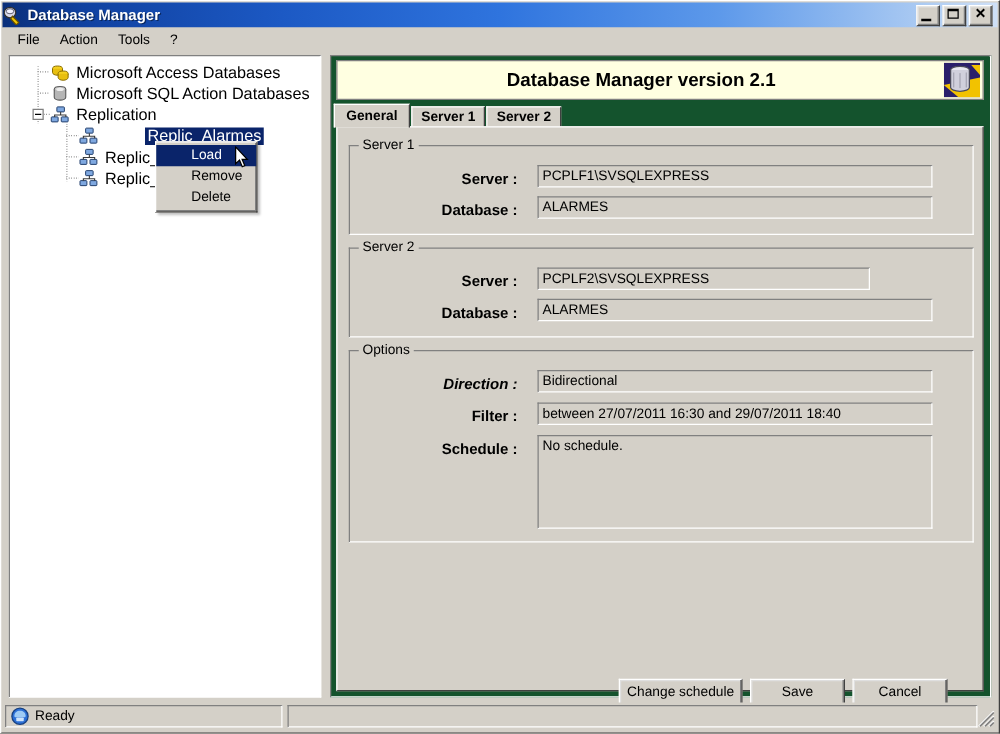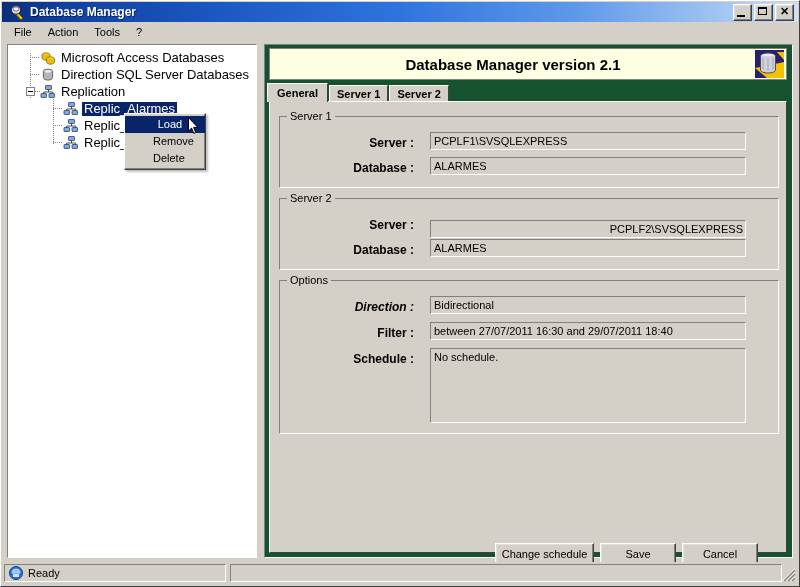--- a/index.html
+++ b/index.html
@@ -39,21 +39,21 @@
 
   
   .titlebar {
     position: absolute; left: 2px; top: 2px;
     width: 796px; height: 20px;
     background: linear-gradient(to right,
         #0a2f7a 0%, #1041a0 8%, #1c59c4 28%, #2f74de 50%,
         #5d99ea 72%, #a9c9f2 92%, #cfe0f7 100%);
     display: flex; align-items: center;
     box-sizing: border-box;
-    padding-left: 8px;
+    padding-left: 0;
   }
   .title-icon {
     width: 16px; height: 16px;
     margin-right: 4px;
     position: relative; flex: none;
   }
   .title-text {
     color: #ffffff;
     font-weight: bold;
     font-size: 12px;
@@ -314,21 +314,21 @@
     z-index: 50;
     box-sizing: border-box;
   }
   .ctx-item {
     height: 17px; line-height: 17px;
     padding: 0 18px 0 28px;
     font-size: 11px; color: #000;
     white-space: nowrap;
     cursor: default;
   }
-  .ctx-item.hl { background: #0a246a; color: #ffffff; text-align: center; }
+  .ctx-item.hl { background: #0a246a; color: #ffffff; }
 
   .cursor {
     position: absolute; z-index: 60;
     width: 12px; height: 19px;
     pointer-events: none;
   }
 </style>
 </head>
 <body>
 
@@ -390,36 +390,36 @@
         </div>
 
         <div class="tree-row" style="padding-left:32px;">
           <span class="tw-ico">
             <svg width="16" height="16" viewBox="0 0 16 16">
               <ellipse cx="8" cy="4.5" rx="4.6" ry="2.3" fill="#cfcfcf" stroke="#5a5a5a" stroke-width=".9"></ellipse>
               <path d="M3.4 4.5v6.2c0 1.3 2.1 2.4 4.6 2.4s4.6-1.1 4.6-2.4V4.5" fill="#b5b5b5" stroke="#5a5a5a" stroke-width=".9"></path>
               <ellipse cx="8" cy="4.5" rx="3" ry="1.3" fill="#ededed"></ellipse>
             </svg>
           </span>
-          <span class="tree-label">Direction SQL Server Databases</span>
+          <span class="tree-label">Microsoft SQL Action Databases</span>
         </div>
 
         <div class="tree-row" style="padding-left:32px;">
           <span class="tw-ico">
             <svg width="16" height="16" viewBox="0 0 16 16">
               <rect x="5.5" y="1.5" width="6" height="4" rx=".6" fill="#7fa8e0" stroke="#24406e" stroke-width=".8"></rect>
               <rect x="1" y="9.5" width="5.5" height="4" rx=".6" fill="#7fa8e0" stroke="#24406e" stroke-width=".8"></rect>
               <rect x="9" y="9.5" width="5.5" height="4" rx=".6" fill="#7fa8e0" stroke="#24406e" stroke-width=".8"></rect>
               <path d="M8.5 5.5v2.5M3.7 9.5V8h9v1.5" fill="none" stroke="#3b3b3b" stroke-width=".9"></path>
             </svg>
           </span>
           <span class="tree-label">Replication</span>
         </div>
 
-        <div class="tree-row" style="padding-left:55px;">
+        <div class="tree-row" style="padding-left:55px;gap:34px;">
           <span class="tw-ico">
             <svg width="16" height="16" viewBox="0 0 16 16">
               <rect x="5.5" y="1.5" width="6" height="4" rx=".6" fill="#7fa8e0" stroke="#24406e" stroke-width=".8"></rect>
               <rect x="1" y="9.5" width="5.5" height="4" rx=".6" fill="#7fa8e0" stroke="#24406e" stroke-width=".8"></rect>
               <rect x="9" y="9.5" width="5.5" height="4" rx=".6" fill="#7fa8e0" stroke="#24406e" stroke-width=".8"></rect>
               <path d="M8.5 5.5v2.5M3.7 9.5V8h9v1.5" fill="none" stroke="#3b3b3b" stroke-width=".9"></path>
             </svg>
           </span>
           <span class="tree-label sel">Replic_Alarmes</span>
         </div>
@@ -482,21 +482,21 @@
           <span class="field-label" style="left:10px; top:26px; width:125px;">Server :</span>
           <div class="tbox" style="left:151px; top:22px; width:316px; height:18px;">PCPLF1\SVSQLEXPRESS</div>
           <span class="field-label" style="left:10px; top:51px; width:125px;">Database :</span>
           <div class="tbox" style="left:151px; top:47px; width:316px; height:18px;">ALARMES</div>
         </div>
 
         <div class="groupbox" style="left:9px; top:90px; width:500px; height:78px;">
           <div class="gb-frame"></div>
           <span class="gb-title">Server 2</span>
           <span class="field-label" style="left:10px; top:26px; width:125px;">Server :</span>
-          <div class="tbox" style="left:151px; top:28px; width:316px; height:18px;text-align:right;">PCPLF2\SVSQLEXPRESS</div>
+          <div class="tbox" style="left:151px; top:22px; width:266px; height:18px;">PCPLF2\SVSQLEXPRESS</div>
           <span class="field-label" style="left:10px; top:51px; width:125px;">Database :</span>
           <div class="tbox" style="left:151px; top:47px; width:316px; height:18px;">ALARMES</div>
         </div>
 
         <div class="groupbox" style="left:9px; top:172px; width:500px; height:160px;">
           <div class="gb-frame"></div>
           <span class="gb-title">Options</span>
           <span class="field-label" style="left:10px; top:26px; width:125px;font-style:italic;">Direction :</span>
           <div class="tbox" style="left:151px; top:22px; width:316px; height:18px;">Bidirectional</div>
           <span class="field-label" style="left:10px; top:52px; width:125px;">Filter :</span>

